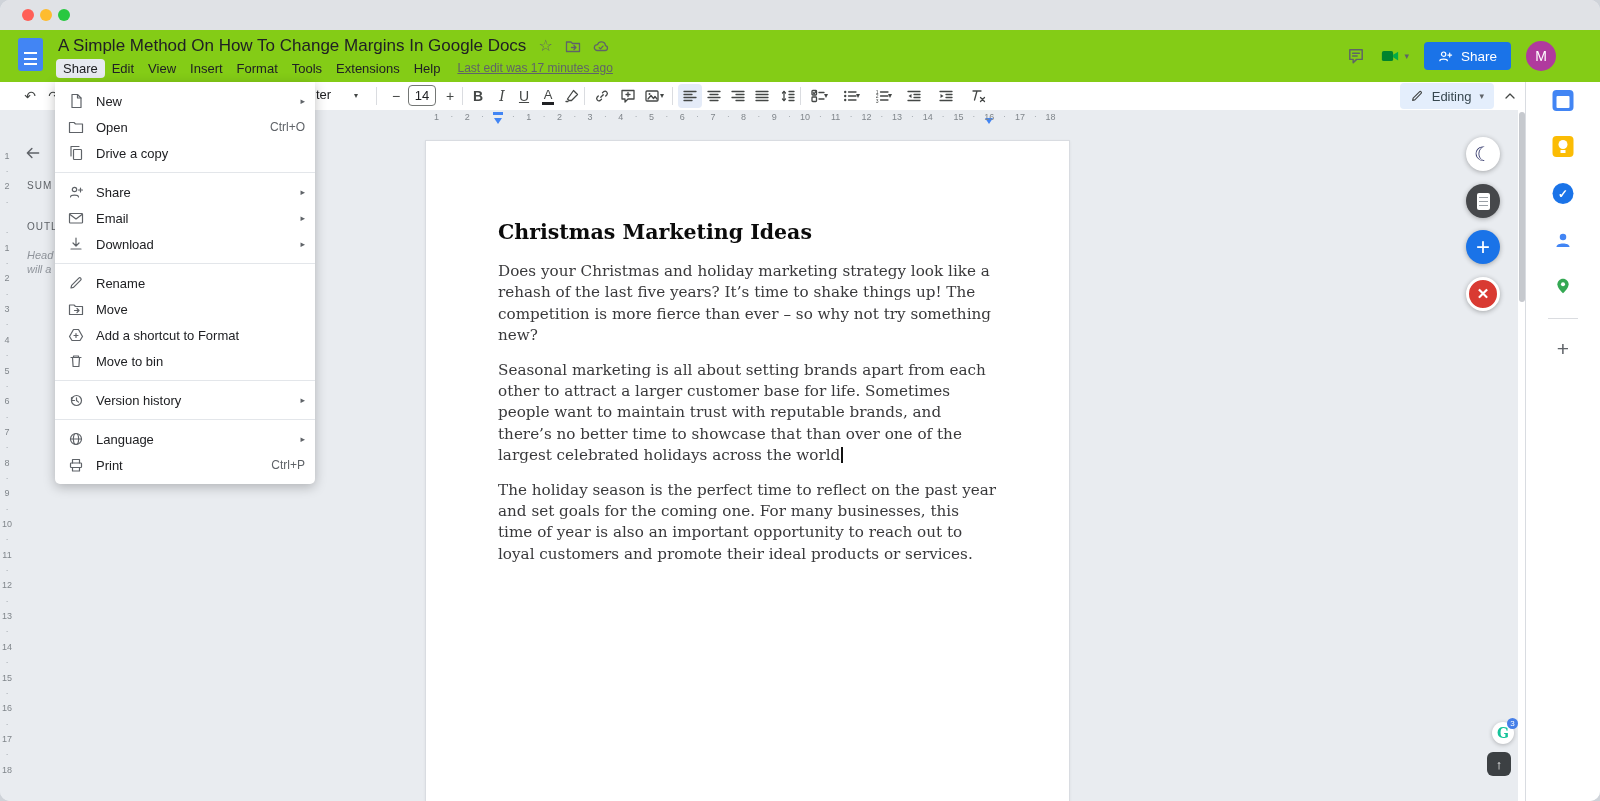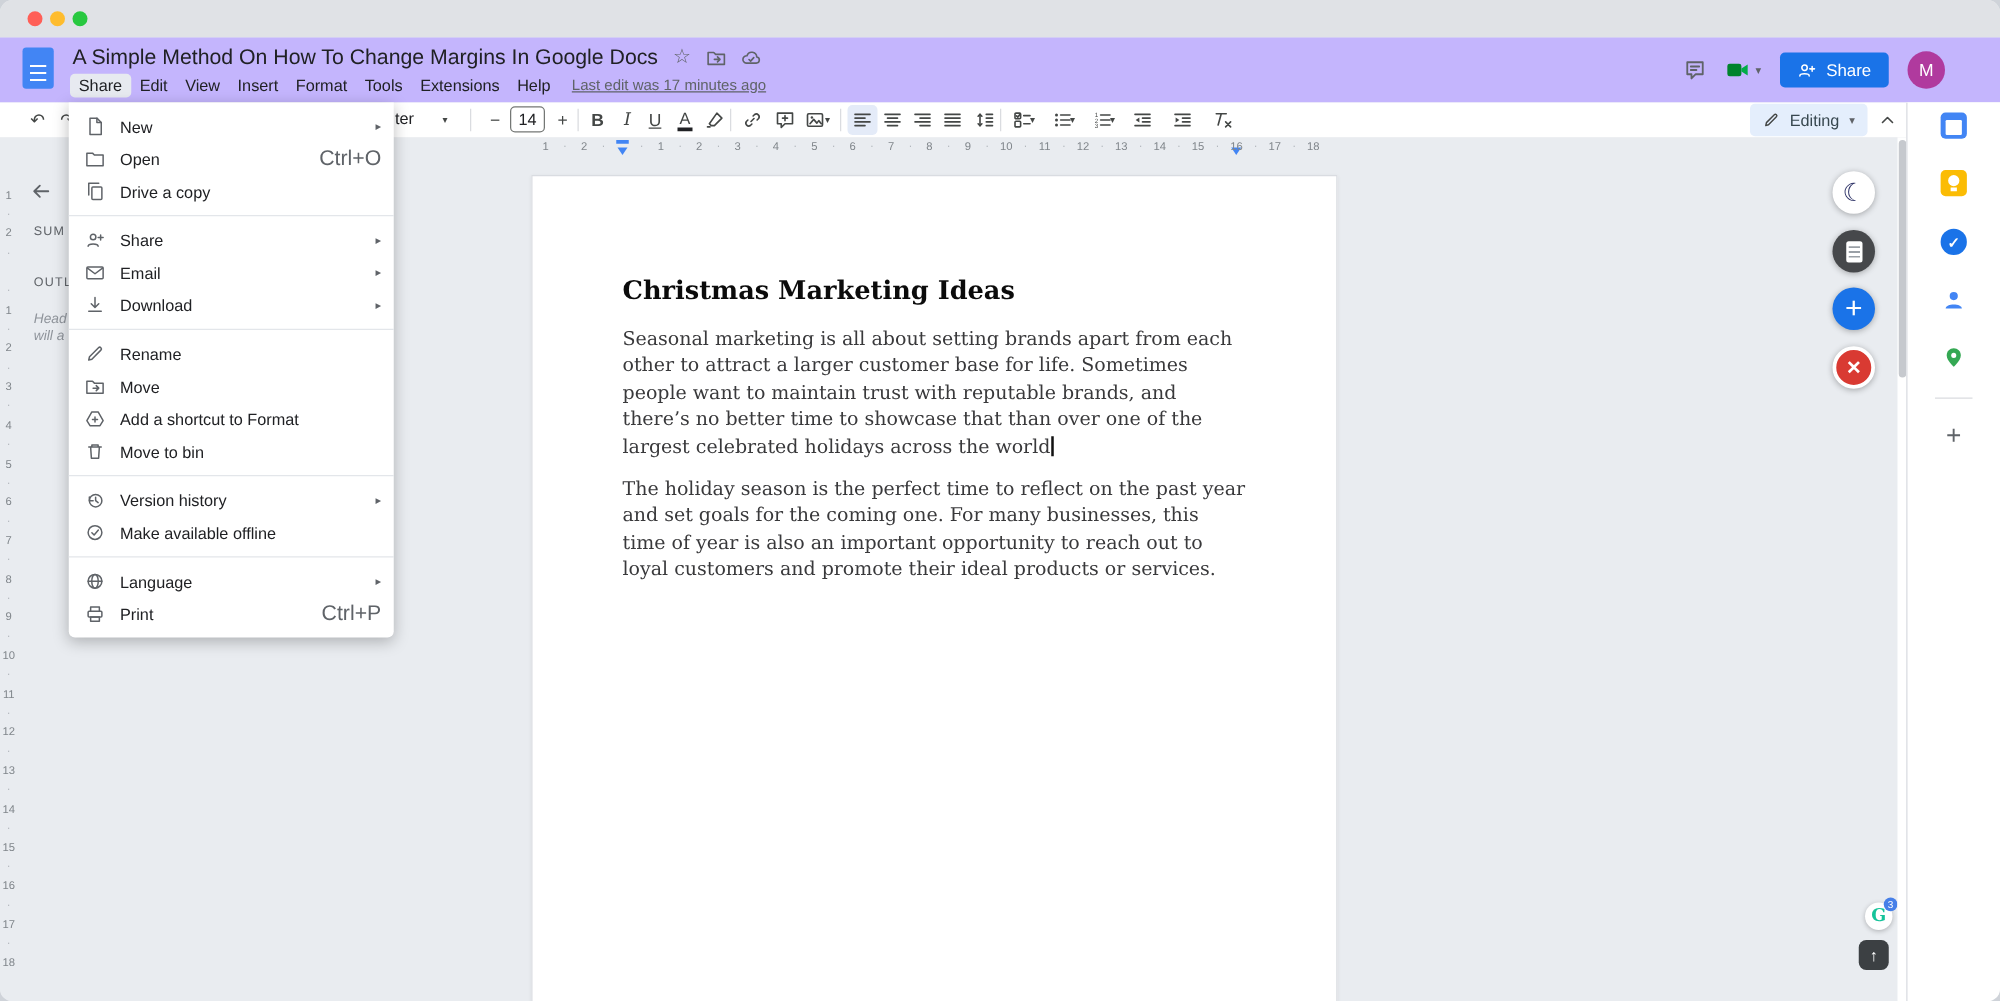--- a/index.html
+++ b/index.html
@@ -5,21 +5,21 @@
   html,body{margin:0;padding:0;background:#cfd3d9;}
   .app{position:relative;width:1600px;height:801px;background:#e9ecf0;overflow:hidden;
        font-family:"Liberation Sans",sans-serif;color:#202124;border-radius:10px;}
 
   
   .titlebar{position:absolute;top:0;left:0;right:0;height:30px;background:#e0e2e6;}
   .tl{position:absolute;top:9px;width:12px;height:12px;border-radius:50%;}
   .tl.red{left:22px;background:#ff5f57}.tl.yel{left:40px;background:#febc2e}.tl.grn{left:58px;background:#28c840}
 
   
-  .header{position:absolute;top:30px;left:0;right:0;height:52px;background:#c4b5fd;}
+  .header{position:absolute;top:30px;left:0;right:0;height:52px;background:#84cc16;}
   .docs-logo{position:absolute;left:18px;top:8px;width:25px;height:33px;background:#4285f4;border-radius:3px;}
   .docs-logo .lines{position:absolute;left:6px;right:6px;top:14px;height:13px;
       background:repeating-linear-gradient(#fff 0 2px,transparent 2px 5.5px);}
   .title-row{position:absolute;left:58px;top:4px;height:24px;display:flex;align-items:center;gap:12px;}
   .doc-title{font-size:17px;color:#202124;white-space:nowrap;}
   .hicon{display:flex;align-items:center;color:#5f6368;}
   .hi{width:16px;height:16px}
   .hi *{stroke:#5f6368;fill:none;stroke-width:1.3;stroke-linecap:round;stroke-linejoin:round}
   .star{font-size:16px;color:#5f6368;line-height:1;}
   .menu-row{position:absolute;left:56px;top:27px;height:22px;display:flex;align-items:center;}
@@ -55,21 +55,21 @@
   .collapse{position:absolute;right:78px;top:2px;width:24px;height:24px;display:flex;align-items:center;justify-content:center;}
 
   
   .filemenu{position:absolute;top:82px;left:55px;width:260px;background:#fff;z-index:100;
       border-radius:0 0 5px 5px;box-shadow:0 3px 12px rgba(0,0,0,.25);padding:6px 0;}
   .mrow{position:relative;height:26px;display:flex;align-items:center;padding:0 10px 0 13px;font-size:13px;color:#202124;}
   .mic{width:16px;height:16px;display:flex;margin-right:12px;flex:none;}
   .mic svg{width:16px;height:16px}
   .mic *{stroke:#5f6368;fill:none;stroke-width:1.2;stroke-linecap:round;stroke-linejoin:round}
   .mlabel{flex:1;white-space:nowrap;}
-  .mshort{font-size:17px;color:#5f6368;}
+  .mshort{font-size:12px;color:#5f6368;}
   .msub{font-size:9px;color:#5f6368;}
   .mdiv{height:1px;background:#e3e6ea;margin:6px 0;}
   .annot{position:absolute;left:-2px;right:-2px;top:-3px;bottom:-3px;border:3px solid #e8291c;border-radius:6px;pointer-events:none;}
 
   
   .canvas{position:absolute;top:110px;left:0;width:1518px;bottom:0;background:#e9ecf0;overflow:hidden;}
   .hruler{position:absolute;left:425px;top:0;width:645px;height:16px;}
   .vruler{position:absolute;left:0;top:30px;width:14px;bottom:0;}
   .rnum{position:absolute;font-size:9px;color:#80868b;}
   .hruler .rnum{top:2px;transform:translateX(-50%);}
@@ -429,20 +429,21 @@
           <path d="M13 8H3M7 4L3 8l4 4"></path>
         </svg>
     </span>
     <span class="paneltag" style="top:70px">SUM</span>
     <span class="paneltag" style="top:111px">OUTL</span>
     <span class="panelhint" style="top:139px">Head</span>
     <span class="panelhint" style="top:153px">will a</span>
 
     <div class="page">
       <h1>Christmas Marketing Ideas</h1>
+      <p>Does your Christmas and holiday marketing strategy look like a rehash of the last five years? It’s time to shake things up! The competition is more fierce than ever – so why not try something new?</p>
       <p><span>Seasonal marketing is all about setting brands apart from each other to attract a larger customer base for life. Sometimes people want to maintain trust with reputable brands, and there’s no better time to showcase that than over one of the largest celebrated holidays across the world</span><span class="caret"></span></p>
       <p>The holiday season is the perfect time to reflect on the past year and set goals for the coming one. For many businesses, this time of year is also an important opportunity to reach out to loyal customers and promote their ideal products or services.</p>
     </div>
 
     <div class="fab moon">
         <span>☾</span>
       </div>
     <div class="fab docfab">
         <span class="pg"></span>
       </div>
@@ -590,29 +591,20 @@
       <span class="mic">
           <svg viewBox="0 0 16 16">
             <circle cx="8.5" cy="8.5" r="5"></circle>
             <path d="M8.5 5.8v2.7l2 1.6"></path>
             <path d="M3.5 5.5v3h3"></path>
           </svg>
         </span>
       <span class="mlabel">Version history</span>
       <span class="msub">▸</span>
     </div>
-    <div class="mrow">
-      <span class="mic">
-          <svg viewBox="0 0 16 16">
-            <circle cx="8" cy="8" r="5.5"></circle>
-            <path d="M5.5 8.2l1.8 1.8 3.4-4"></path>
-          </svg>
-        </span>
-      <span class="mlabel">Make available offline</span>
-    </div>
     <div class="mdiv"></div>
     <div class="mrow">
       <span class="mic">
           <svg viewBox="0 0 16 16">
             <circle cx="8" cy="8" r="5.5"></circle>
             <ellipse cx="8" cy="8" rx="2.6" ry="5.5"></ellipse>
             <path d="M2.5 8h11"></path>
           </svg>
         </span>
       <span class="mlabel">Language</span>

